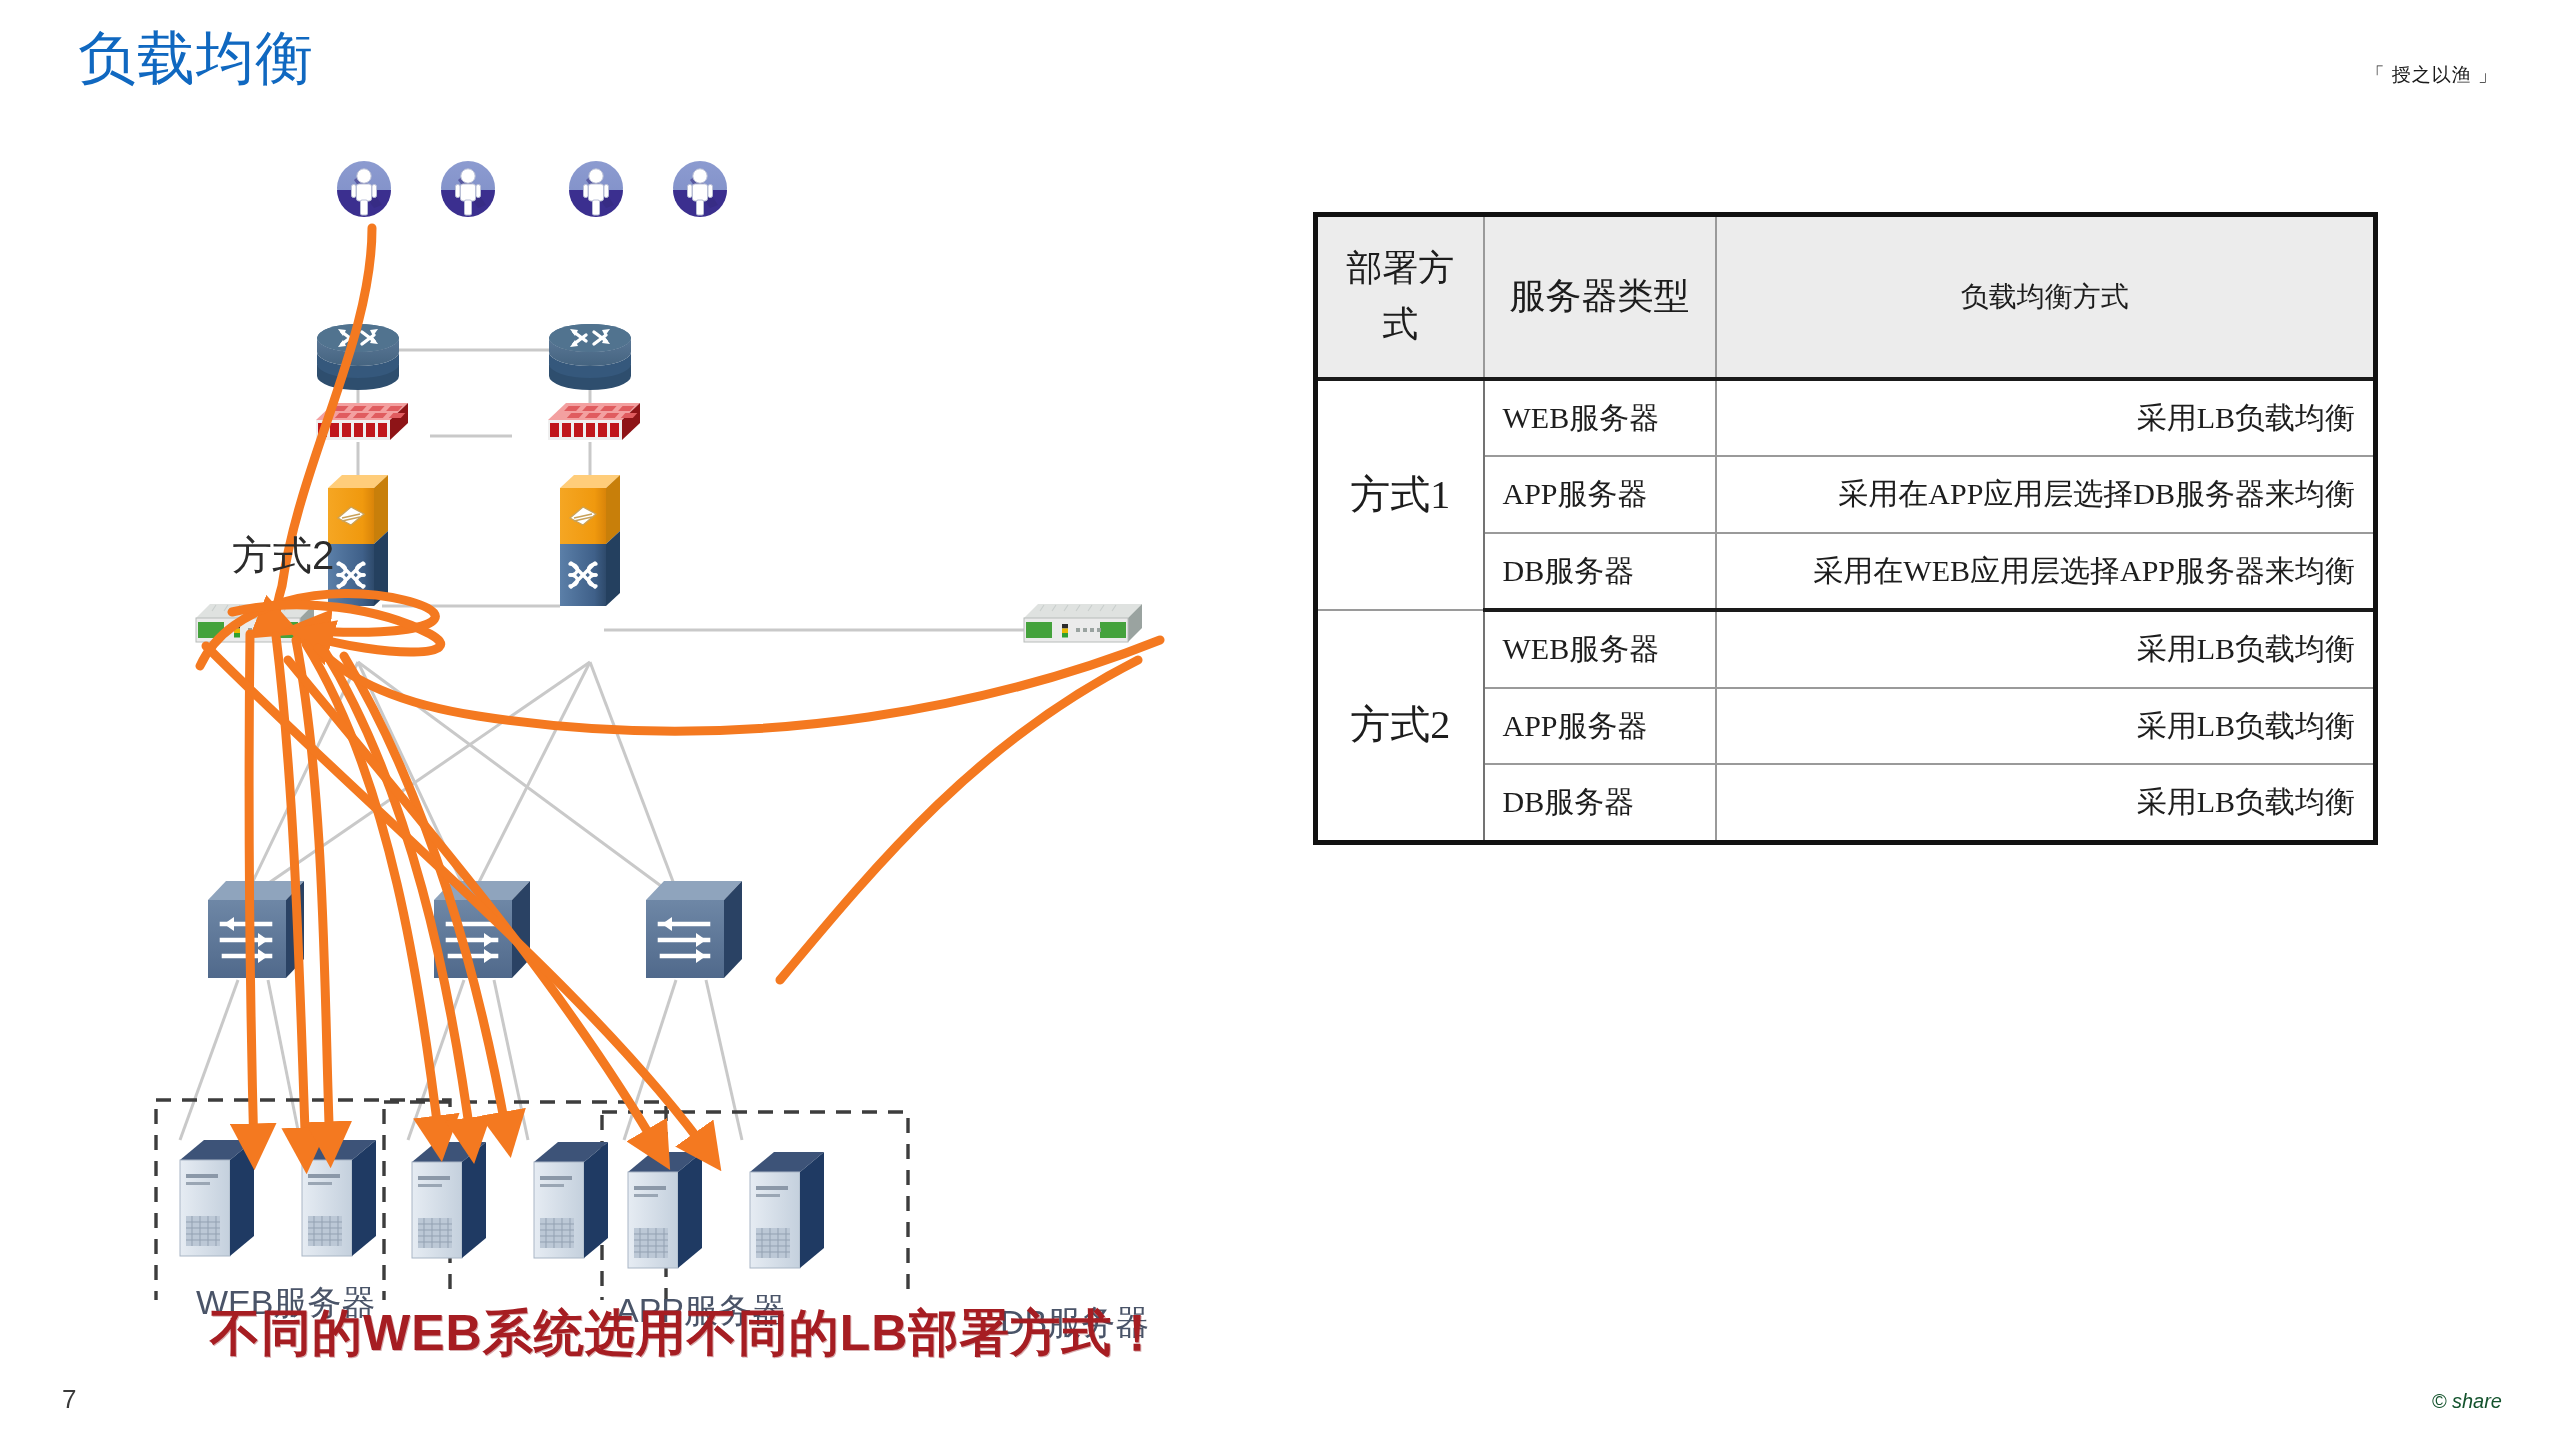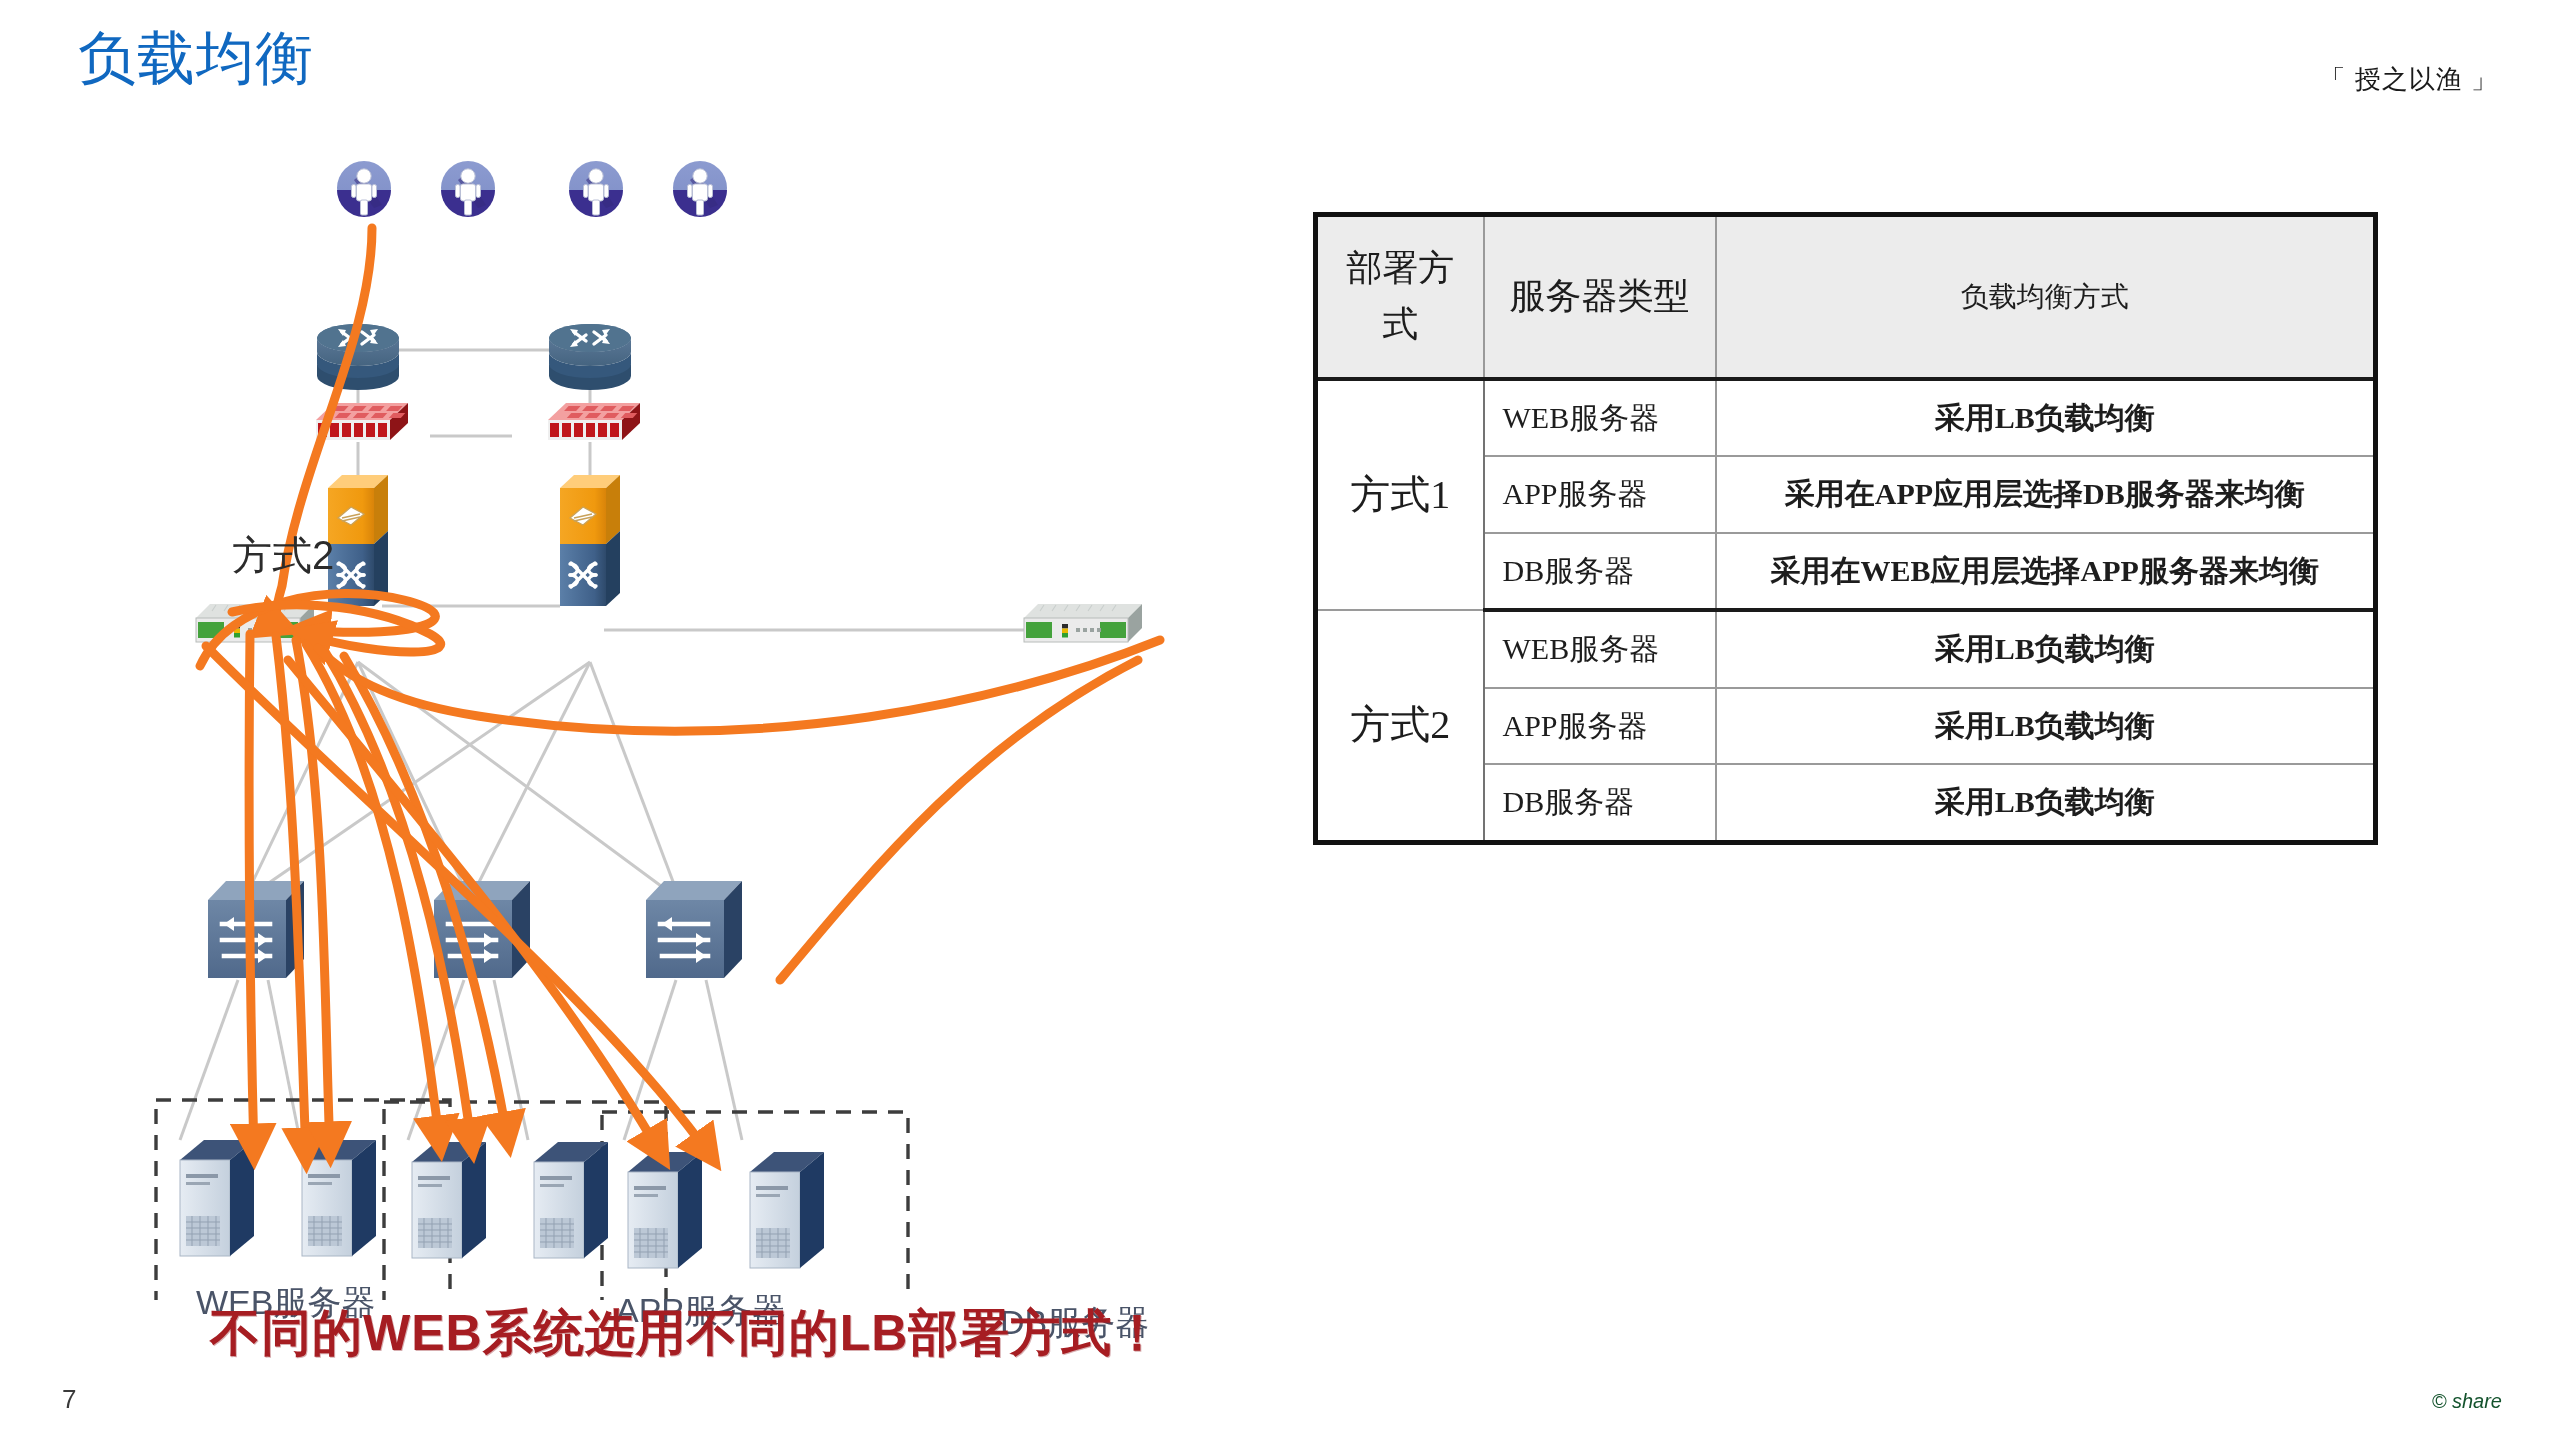--- a/index.html
+++ b/index.html
@@ -24,21 +24,21 @@
     line-height: 1.05;
     color: #1068c0;
     font-family: "Liberation Sans", "DejaVu Sans", sans-serif;
     letter-spacing: 1px;
     white-space: nowrap;
   }
   #brand-tag {
     position: absolute;
     right: 62px;
     top: 62px;
-    font-size: 26px;
+    font-size: 19px;
     color: #1a1a1a;
     white-space: nowrap;
     letter-spacing: 1px;
   }
 
   
   #page-number {
     position: absolute;
     left: 62px;
     top: 1384px;
@@ -125,21 +125,21 @@
     padding-top: 24px;
     padding-bottom: 24px;
   }
   #spec-table thead td.hdr-narrow { font-size: 36px; }
   #spec-table td.mode-cell {
     text-align: center;
     font-size: 40px;
     border-right: 2px solid #737373;
   }
   #spec-table td.type-cell { text-align: left; }
-  #spec-table td.method-cell { text-align: center; font-weight: bold; }
+  #spec-table td.method-cell { text-align: right; }
   #spec-table tr.group-end td { border-bottom: 4px solid #1a1a1a; }
   .col-mode   { width: 168px; }
   .col-type   { width: 232px; }
   .col-method { width: auto; }
 </style>
 </head>
 <body>
 
 <div id="slide-title">负载均衡</div>
 <div id="brand-tag">「 授之以渔 」</div>

